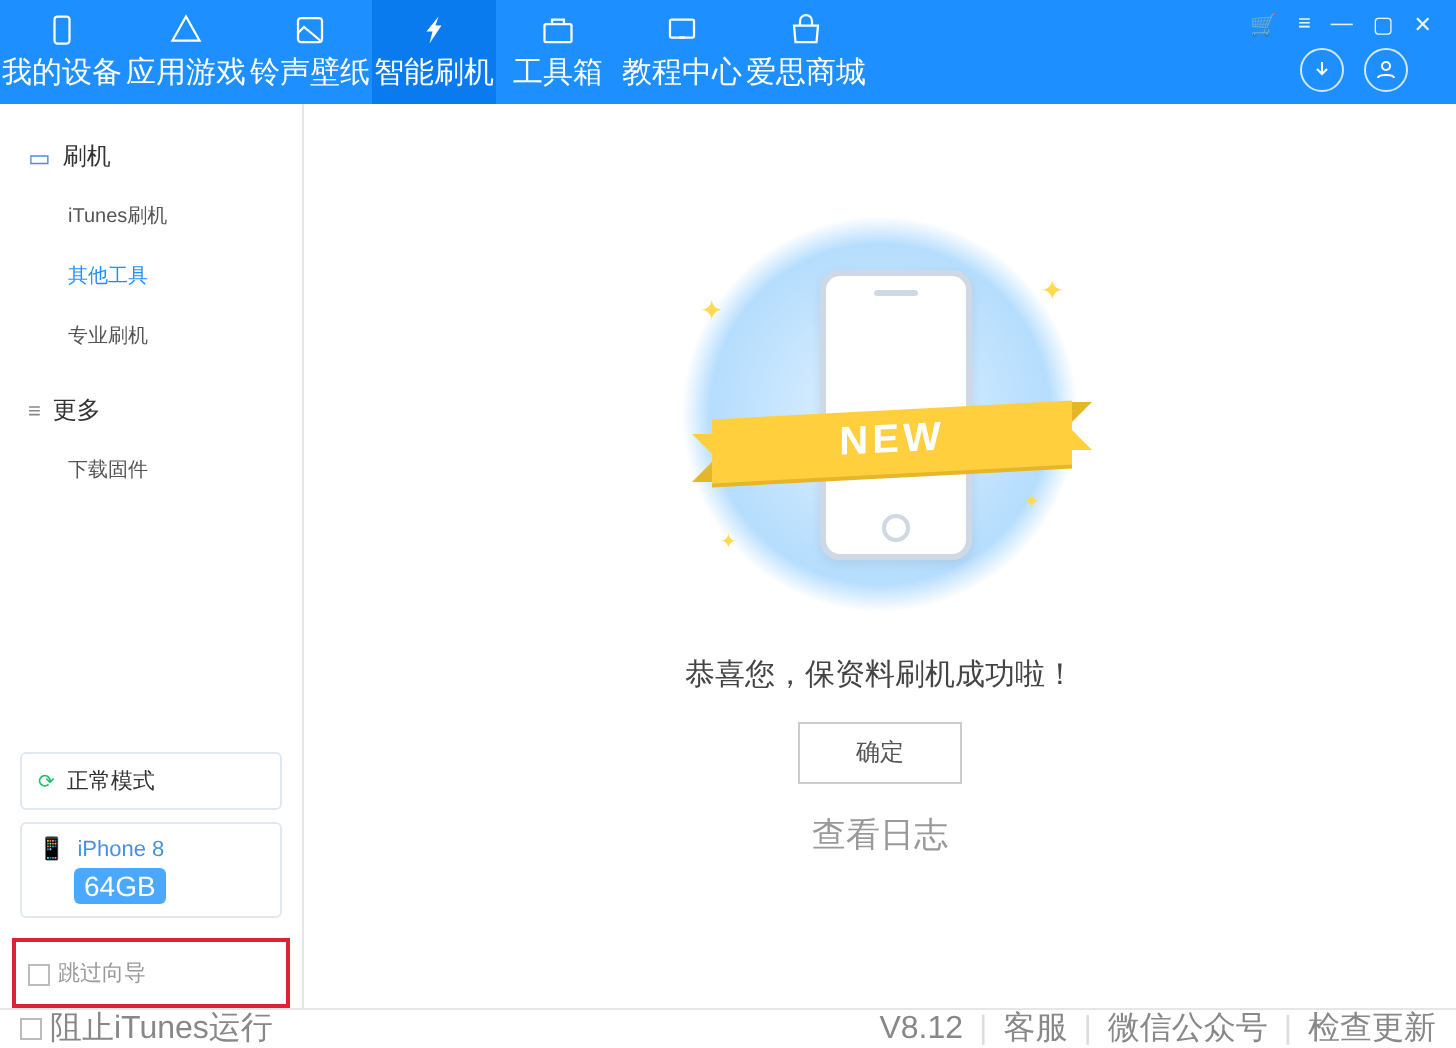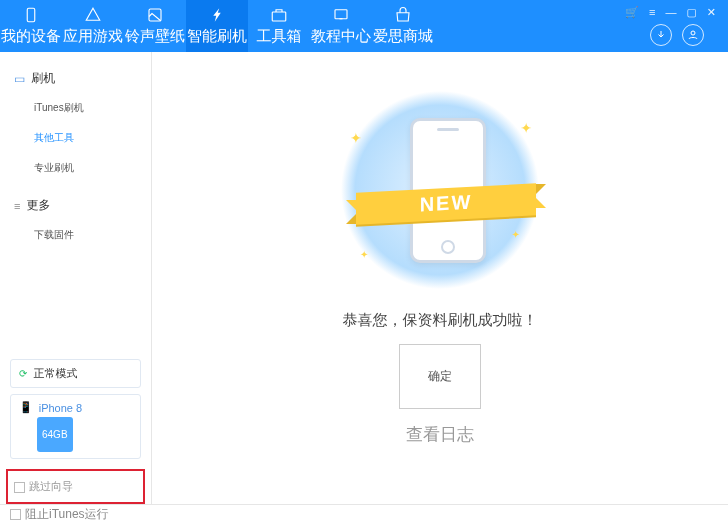--- a/index.html
+++ b/index.html
@@ -25,39 +25,39 @@
 .side-group{padding:4px 0}
 .side-head{display:flex;align-items:center;gap:6px;padding:6px 14px;font-size:12px;color:#333;cursor:pointer}
 .side-head .ghead{color:#888;font-size:11px}
 .side-item{padding:8px 10px 8px 34px;font-size:10px;color:#555;cursor:pointer}
 .side-item.active{color:#1e8fff}
 .side-spacer{flex:1}
 .mode-box{margin:6px 10px;border:1px solid #e0e8f2;border-radius:3px;padding:6px 8px;display:flex;align-items:center;gap:6px;font-size:11px}
 .mode-box .dot{color:#23c069;font-size:10px}
 .device-box{margin:0 10px 6px;border:1px solid #e0e8f2;border-radius:3px;padding:6px 8px;font-size:11px}
 .device-box .top{display:flex;align-items:center;gap:6px;color:#4a90e2}
-.badge{display:inline-block;background:#4aa8ff;color:#fff;font-size:10px;padding:12px 5px;border-radius:3px;margin-top:3px;margin-left:18px}
+.badge{display:inline-block;background:#4aa8ff;color:#fff;font-size:14px;padding:1px 5px;border-radius:3px;margin-top:3px;margin-left:18px}
 .redbox{border:2px solid #d23;margin:4px 6px 0;padding:8px 6px;display:flex;gap:14px;align-items:center;font-size:11px;color:#999}
 .chk{width:11px;height:11px;border:1px solid #bbb;display:inline-block;margin-right:4px;vertical-align:middle}
 .main{flex:1;display:flex;flex-direction:column;align-items:center;justify-content:center;background:#fff;position:relative}
 .illus{width:220px;height:200px;position:relative;margin-top:-20px}
 .glow{position:absolute;width:200px;height:200px;left:10px;top:0;border-radius:50%;background:radial-gradient(circle,#e3f2ff 0%,#b5ddfd 60%,#fff 70%)}
 .star{position:absolute;color:#ffd94f;font-size:14px}
 .phone{position:absolute;left:80px;top:28px;width:76px;height:145px;background:#fff;border:3px solid #cfd9e6;border-radius:10px;box-shadow:0 2px 6px rgba(0,0,0,.08)}
 .phone:before{content:"";position:absolute;top:7px;left:50%;transform:translateX(-50%);width:22px;height:3px;background:#cfd9e6;border-radius:2px}
 .phone:after{content:"";position:absolute;bottom:6px;left:50%;transform:translateX(-50%);width:10px;height:10px;border:2px solid #cfd9e6;border-radius:50%}
 .ribbon{position:absolute;left:26px;top:90px;width:180px;height:46px}
 .ribbon .band{position:absolute;left:0;right:0;top:8px;height:32px;background:#ffcf3e;transform:skewY(-3deg);box-shadow:0 2px 0 #e6b62a}
 .ribbon .txt{position:absolute;left:0;right:0;top:12px;text-align:center;font-weight:900;font-size:20px;color:#fff;letter-spacing:2px;transform:skewY(-3deg)}
 .ribbon .tail-l{position:absolute;left:-10px;top:20px;width:0;height:0;border:12px solid #ffcf3e;border-left-color:transparent;border-bottom-color:#e6b62a}
 .ribbon .tail-r{position:absolute;right:-10px;top:4px;width:0;height:0;border:12px solid #ffcf3e;border-right-color:transparent;border-top-color:#e6b62a}
 .msg{font-size:15px;color:#444;margin-top:21px}
-.btn{margin-top:14px;padding:23px 28px;border:1px solid #ccc;background:#fff;font-size:12px;cursor:pointer;color:#555}
+.btn{margin-top:14px;padding:6px 28px;border:1px solid #ccc;background:#fff;font-size:12px;cursor:pointer;color:#555}
 .loglink{margin-top:14px;font-size:17px;color:#999;cursor:pointer}
-.footer{height:20px;border-top:1px solid #e6e6e6;display:flex;align-items:center;font-size:12px;color:#888;padding:0 10px}
+.footer{height:20px;border-top:1px solid #e6e6e6;display:flex;align-items:center;font-size:16px;color:#888;padding:0 10px}
 .footer .left{display:flex;align-items:center;gap:4px}
 .footer .right{margin-left:auto;display:flex;gap:8px;align-items:center}
 .footer .sep{color:#ddd}
 </style>
 </head>
 <body>
 
 <div class="header">
   <div class="nav" id="nav">
       <div class="nav-item">
@@ -200,13 +200,22 @@
     <div class="msg">恭喜您，保资料刷机成功啦！</div>
     <button class="btn">确定</button>
     <div class="loglink">查看日志</div>
   </div>
 </div>
 
 <div class="footer">
   <div class="left">
     <label><span class="chk"></span><span>阻止iTunes运行</span></label>
   </div>
+  <div class="right">
+    <span>V8.12</span>
+      <span class="sep">|</span>
+    <span>客服</span>
+      <span class="sep">|</span>
+    <span>微信公众号</span>
+      <span class="sep">|</span>
+    <span>检查更新</span>
+  </div>
 </div>
 
 </body></html>

